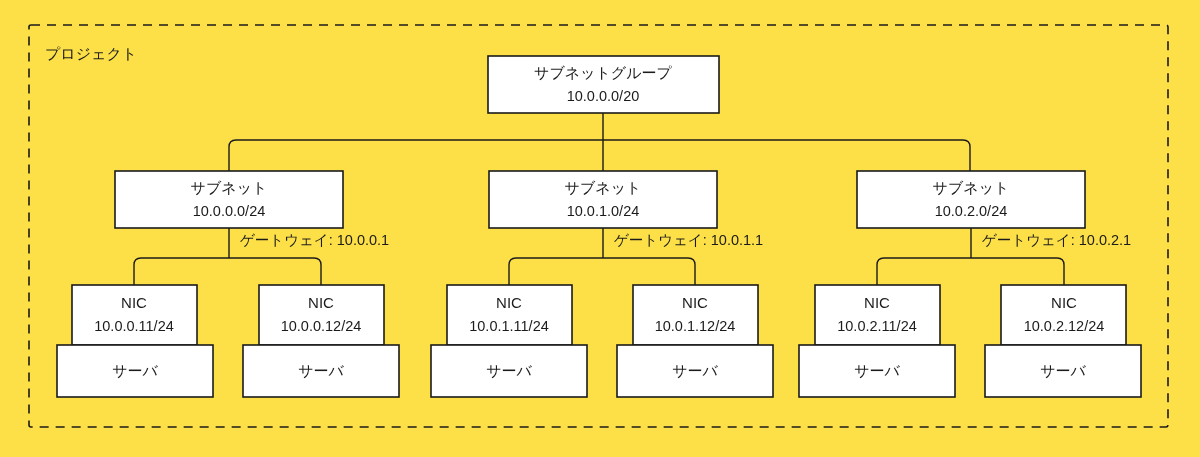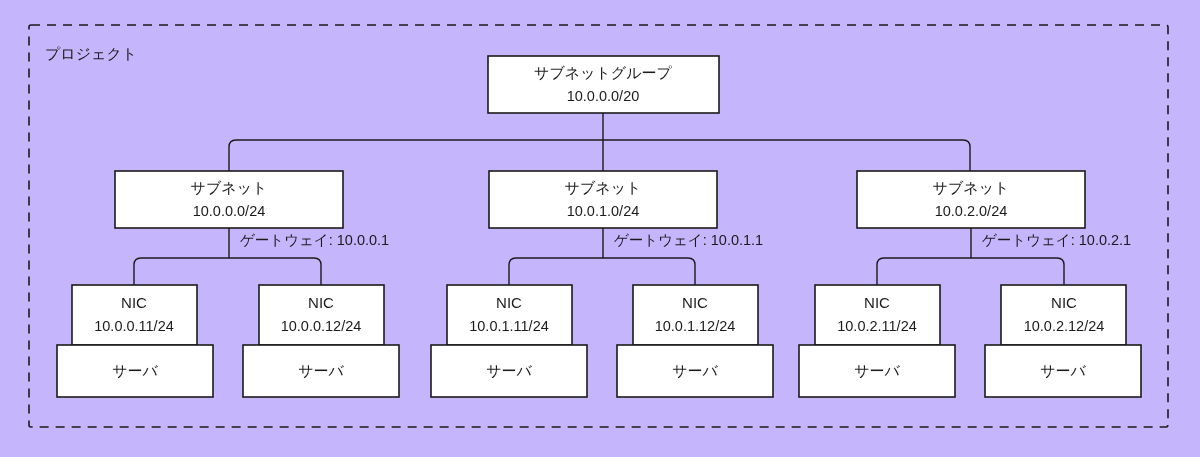--- a/index.html
+++ b/index.html
@@ -7,21 +7,21 @@
     padding: 0;
     background: #ffffff;
   }
   body {
     font-family: "Liberation Sans", "DejaVu Sans", sans-serif;
   }
   #canvas {
     position: relative;
     width: 1200px;
     height: 457px;
-    background: #c4b5fd;
+    background: #fde047;
     overflow: hidden;
   }
   svg.diagram {
     position: absolute;
     top: 0;
     left: 0;
     width: 1200px;
     height: 457px;
   }
   .edge {

